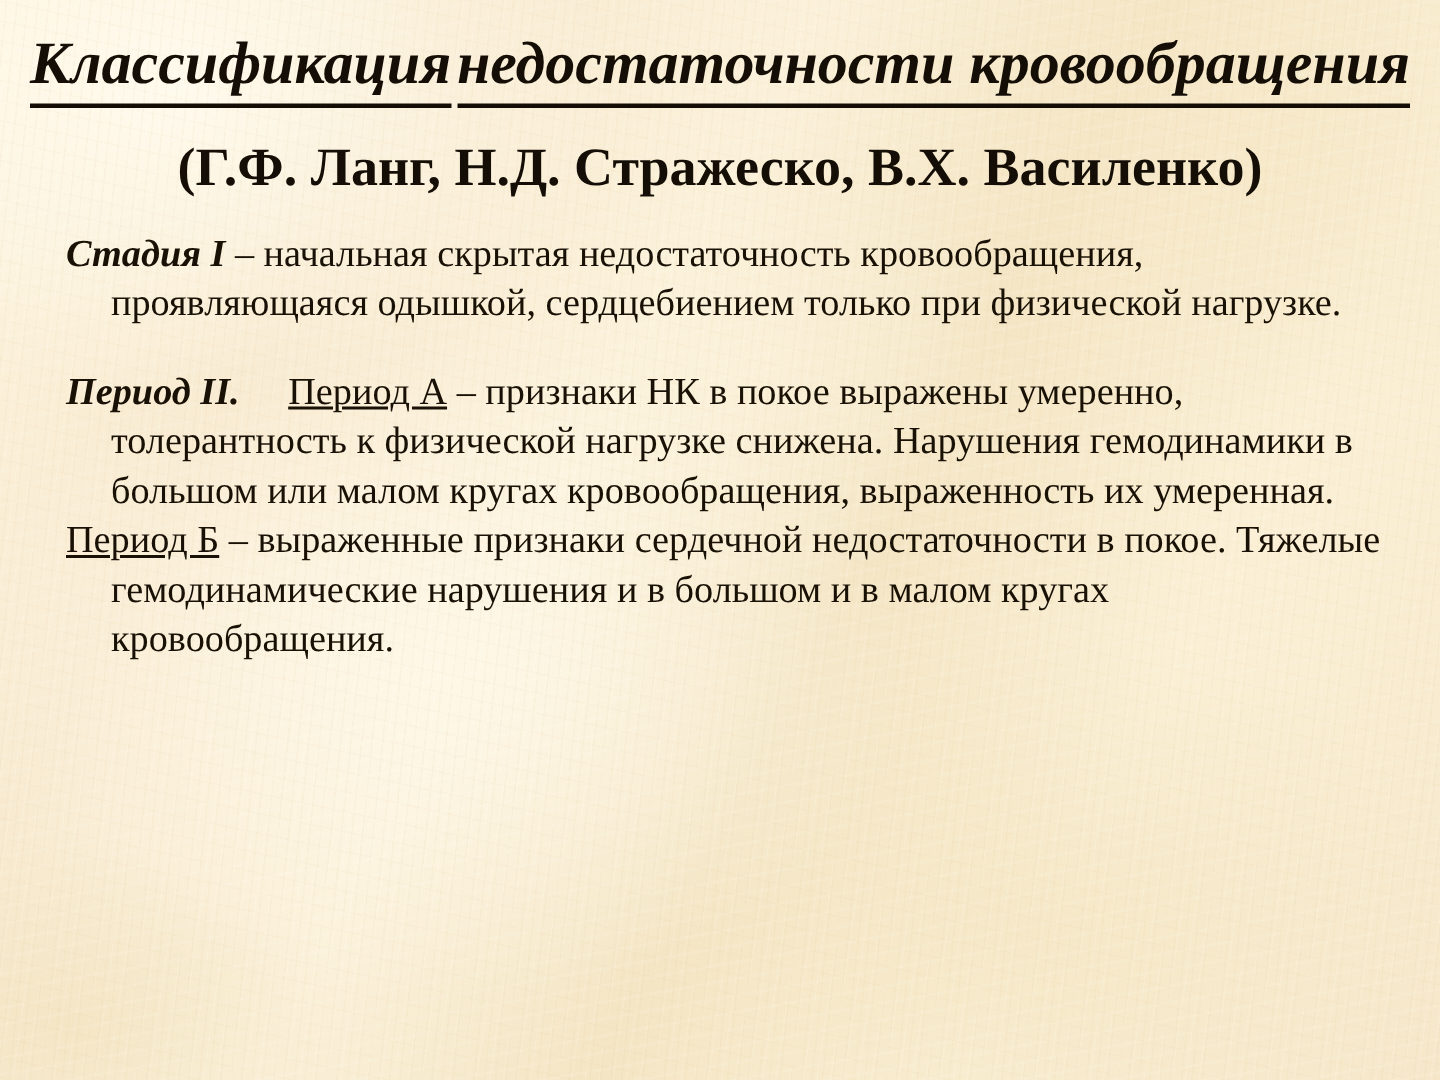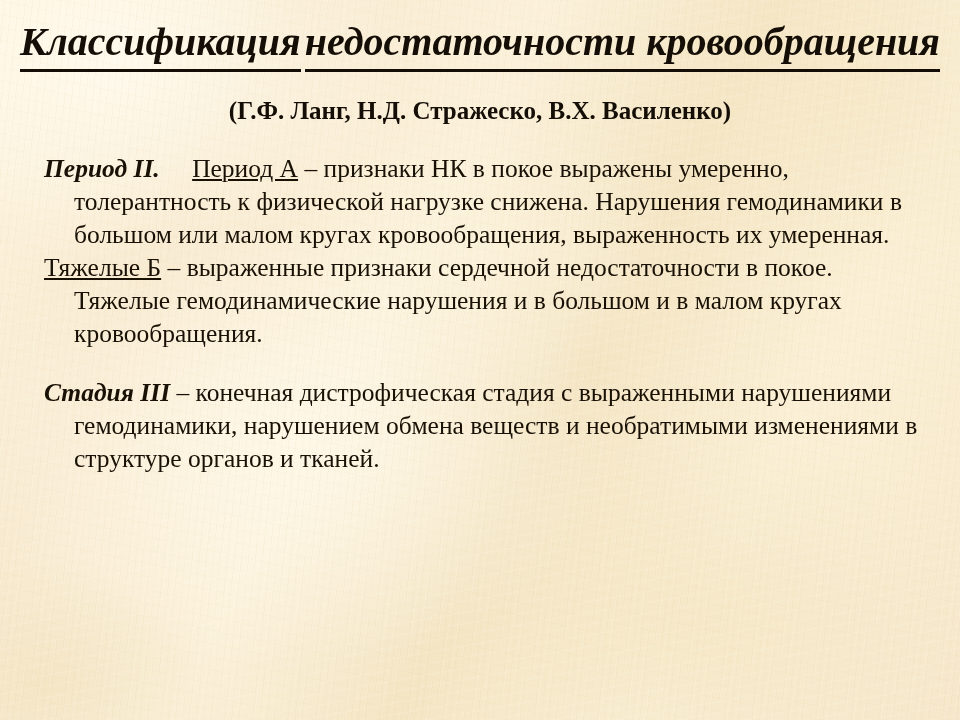--- a/index.html
+++ b/index.html
@@ -79,21 +79,21 @@
     color: #140e06;
   }
   .title-line-2 {
     font-size: 40px;
     margin-top: 3px;
   }
 
   .subtitle {
     text-align: center;
     font-weight: bold;
-    font-size: 25px;
+    font-size: 36px;
     line-height: 34px;
     margin-top: 22px;
     color: #140e06;
   }
 
   .body-block {
     margin-top: 24px;
     padding: 0 28px 0 44px;
   }
 
@@ -133,26 +133,26 @@
 
     <div class="title-block">
       <div class="title-line title-line-1">Классификация</div>
       <div class="title-line title-line-2">недостаточности кровообращения</div>
     </div>
 
     <div class="subtitle">(Г.Ф. Ланг, Н.Д. Стражеско, В.Х. Василенко)</div>
 
     <div class="body-block">
 
+      <p class="para para-1">
+        <span class="stage first-line-pull">Стадия I</span><span> – начальная скрытая недостаточность кровообращения, проявляющаяся одышкой, сердцебиением только при физической нагрузке.</span>
+      </p>
 
       <p class="para para-2">
         <span class="stage first-line-pull">Период II.</span>
         <span class="underlined">Период А</span><span> – признаки НК в покое выражены умеренно, толерантность к физической нагрузке снижена. Нарушения гемодинамики в большом или малом кругах кровообращения, выраженность их умеренная.</span><br>
-        <span class="underlined first-line-pull">Тяжелые Б</span><span> – выраженные признаки сердечной недостаточности в покое. Тяжелые гемодинамические нарушения и в большом и в малом кругах кровообращения.</span>
+        <span class="underlined first-line-pull">Период Б</span><span> – выраженные признаки сердечной недостаточности в покое. Тяжелые гемодинамические нарушения и в большом и в малом кругах кровообращения.</span>
       </p>
 
-      <p class="para para-3">
-        <span class="stage first-line-pull">Стадия III</span><span> – конечная дистрофическая стадия с выраженными нарушениями гемодинамики, нарушением обмена веществ и необратимыми изменениями в структуре органов и тканей.</span>
-      </p>
 
     </div>
   </div>
 </div>
 
 </body></html>

